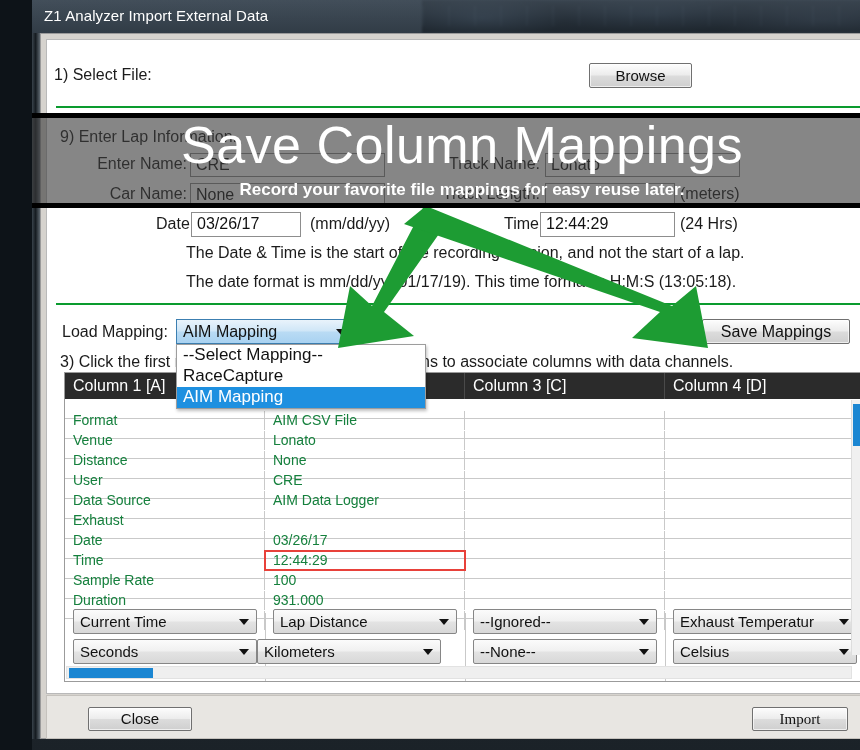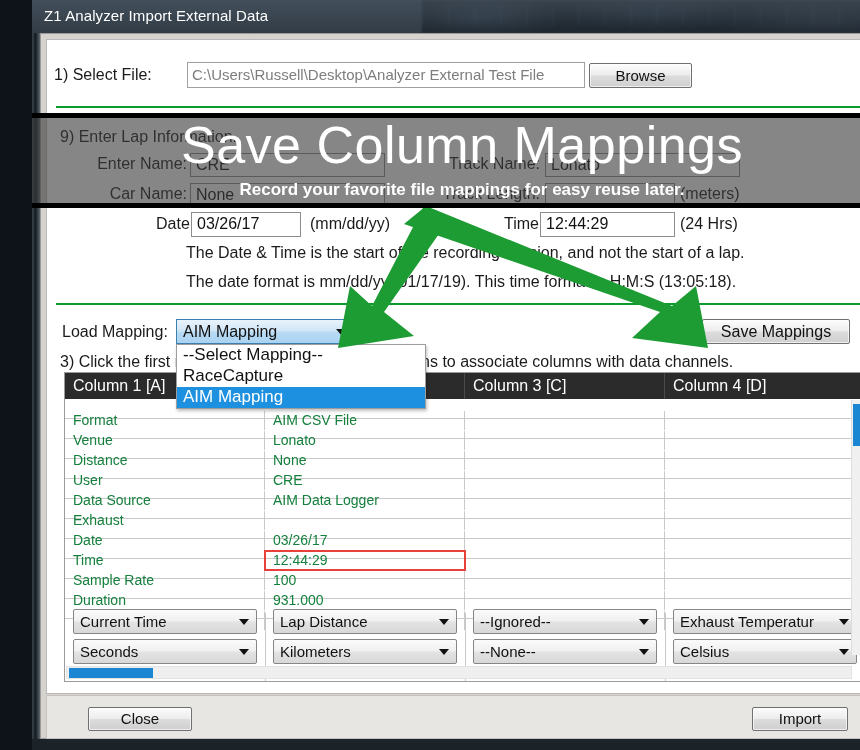--- a/index.html
+++ b/index.html
@@ -210,21 +210,21 @@
     border-top:6px solid #111;
   }
   .col-sep { position:absolute; width:1px; background:#c9c9c9; }
 
   
   .footer-band {
     position:absolute; left:14px; top:695px; width:832px; height:44px;
     background:#e8e6e2; border:1px solid #c5c2bd;
   }
   .close-btn { position:absolute; left:56px; top:707px; width:104px; height:24px; line-height:22px; font-size:15px; }
-  .import-btn { position:absolute; left:720px; top:707px; width:96px; height:24px; line-height:22px; font-size:15px; }
+  .import-btn { position:absolute; left:720px; top:707px; width:96px; height:24px; line-height:22px; font-size:15px;font-family:Liberation Serif, serif; }
 
   
   .banner {
     position:absolute; left:0; top:113px; width:860px; height:95px;
     background: rgba(60,60,60,.62);
     border-top:5px solid #000;
     border-bottom:5px solid #000;
     z-index:40;
     pointer-events:none;
   }
@@ -255,21 +255,20 @@
     <div class="title-text">Z1 Analyzer Import External Data</div>
   </div>
 
   <div class="left-gutter"></div>
   <div class="right-gutter"></div>
 
   <div class="client-outer"></div>
   <div class="client-inner"></div>
 
   <div class="file-label">1) Select File:</div>
-  <div class="file-input" title="C:\Users\Russell\Desktop\Analyzer External Test File">C:\Users\Russell\Desktop\Analyzer External Test File</div>
   <div class="btn browse-btn">Browse</div>
 
   <div class="hr-green hr1"></div>
 
   <div class="sec2-title">9) Enter Lap Information.</div>
 
   <div class="f-label" style="left:60px; top:155px; width:95px;">Enter Name:</div>
   <div class="f-box" style="left:158px; top:153px; width:195px; height:24px;">CRE</div>
 
   <div class="f-label" style="left:398px; top:155px; width:110px;">Track Name:</div>
@@ -406,21 +405,21 @@
     </div>
     <div class="chan-combo" style="left:608px; top:236px; width:184px;">
       <span>Exhaust Temperatur</span>
       <span class="arrow"></span>
     </div>
 
     <div class="chan-combo" style="left:8px;  top:266px; width:184px;">
       <span>Seconds</span>
       <span class="arrow"></span>
     </div>
-    <div class="chan-combo" style="left:208px; top:266px; width:184px;">
+    <div class="chan-combo" style="left:192px; top:266px; width:184px;">
       <span>Kilometers</span>
       <span class="arrow"></span>
     </div>
     <div class="chan-combo" style="left:408px; top:266px; width:184px;">
       <span>--None--</span>
       <span class="arrow"></span>
     </div>
     <div class="chan-combo" style="left:608px; top:266px; width:184px;">
       <span>Celsius</span>
       <span class="arrow"></span>

